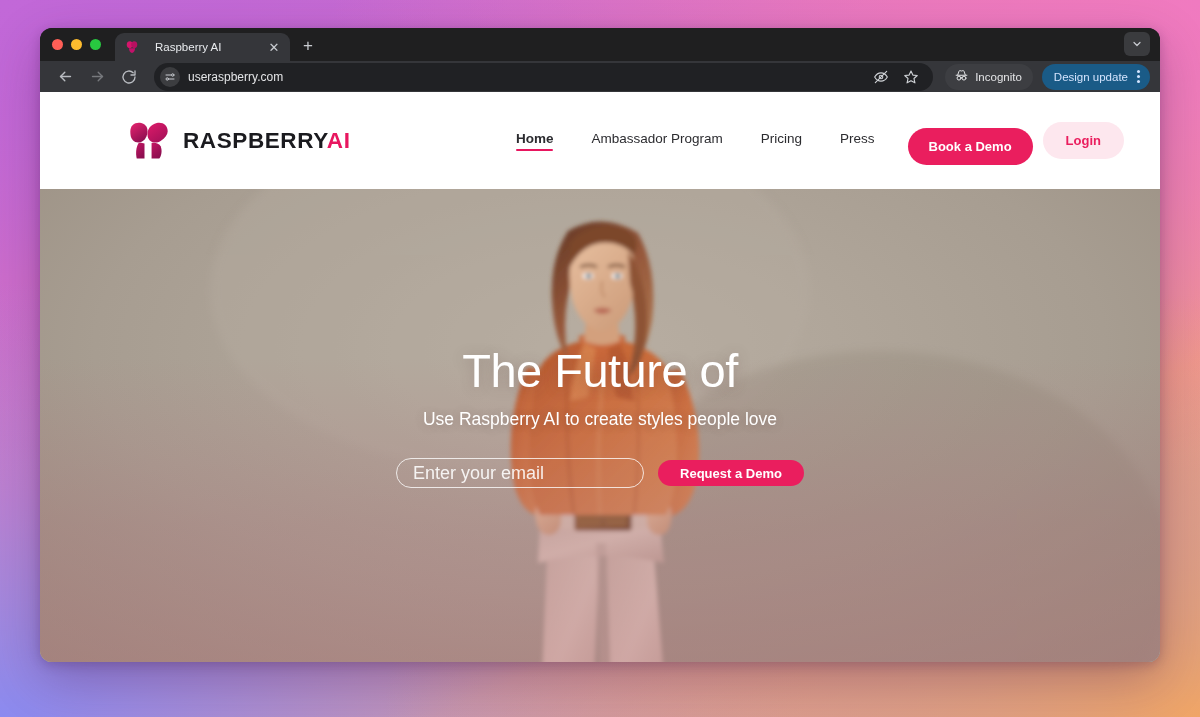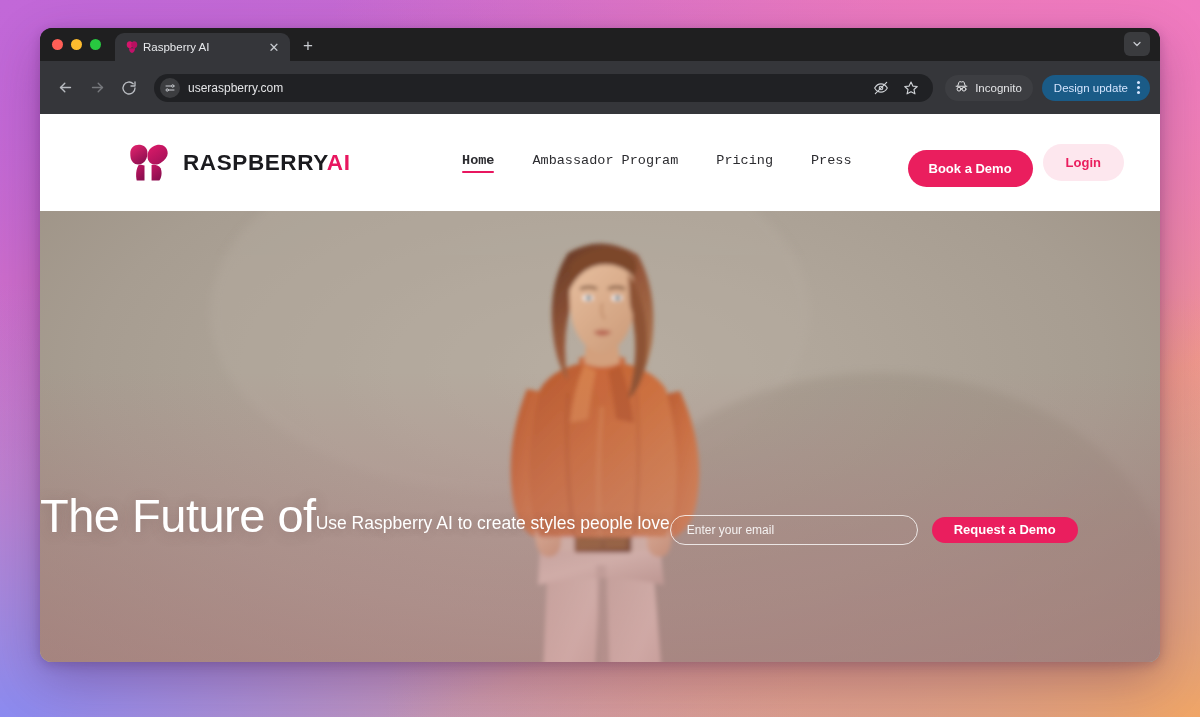--- a/index.html
+++ b/index.html
@@ -67,21 +67,21 @@
   .tl.green { background: #28c840; }
 
   .tab {
     height: 28px;
     width: 175px;
     background: #35363a;
     border-radius: 9px 9px 0 0;
     display: flex;
     align-items: center;
     padding: 0 8px 0 10px;
-    gap: 4px;
+    gap: 16px;
     justify-content: flex-end;
   }
   .tab-favicon {
     width: 14px; height: 14px;
     flex: 0 0 auto;
     display: block;
   }
   .tab-title {
     flex: 1;
     color: #e8eaed;
@@ -116,21 +116,21 @@
   }
   .chev-btn {
     width: 26px; height: 24px;
     border-radius: 6px;
     background: #3a3b3e;
     display: flex; align-items: center; justify-content: center;
   }
 
   
   .toolbar {
-    height: 53px;
+    height: 31px;
     background: #35363a;
     display: flex;
     align-items: center;
     padding: 0 10px;
     gap: 2px;
     flex: 0 0 auto;
     text-align: right;
   }
   .nav-btn {
     width: 30px; height: 30px;
@@ -236,22 +236,21 @@
     letter-spacing: 0.6px;
     color: #1b1b1f;
   }
   .brand-text .ai { color: #e8165f; }
 
   .site-nav {
     display: flex;
     align-items: center;
     gap: 38px;
     margin-left: auto;
-    margin-right: 56px;
-    font-family: Liberation Mono, monospace;
+    margin-right: 33px;
   }
   .nav-link {
     font-size: 13.5px;
     color: #2c2c30;
     position: relative;
     padding-bottom: 5px;
     white-space: nowrap;
   }
   .nav-link.active { font-weight: 700; }
   .nav-link.active::after {
@@ -305,21 +304,21 @@
     position: absolute;
     inset: 0;
     background:
       linear-gradient(180deg, rgba(150,120,120,0.00) 38%, rgba(178,116,124,0.30) 72%, rgba(186,118,126,0.40) 100%);
     pointer-events: none;
   }
   .hero-content {
     position: absolute;
     inset: 0;
     display: flex;
-    flex-direction: row;
+    flex-direction: column;
     align-items: center;
     justify-content: flex-start;
     padding-top: 176px;
     z-index: 3;
   }
   .hero-line1 {
     color: #ffffff;
     font-size: 47px;
     font-weight: 400;
     letter-spacing: -0.5px;
@@ -348,21 +347,21 @@
     gap: 14px;
     margin-top: 28px;
   }
   .email-input {
     width: 248px;
     height: 30px;
     border-radius: 16px;
     border: 1px solid rgba(255,255,255,0.78);
     background: transparent;
     color: #ffffff;
-    font-size: 12px;
+    font-size: 18px;
     font-family: inherit;
     padding: 0 16px;
     outline: none;
   }
   .email-input::placeholder { color: rgba(255,255,255,0.88); }
   .btn-request {
     height: 26px;
     border-radius: 16px;
     background: #ea1e5e;
     color: #ffffff;

